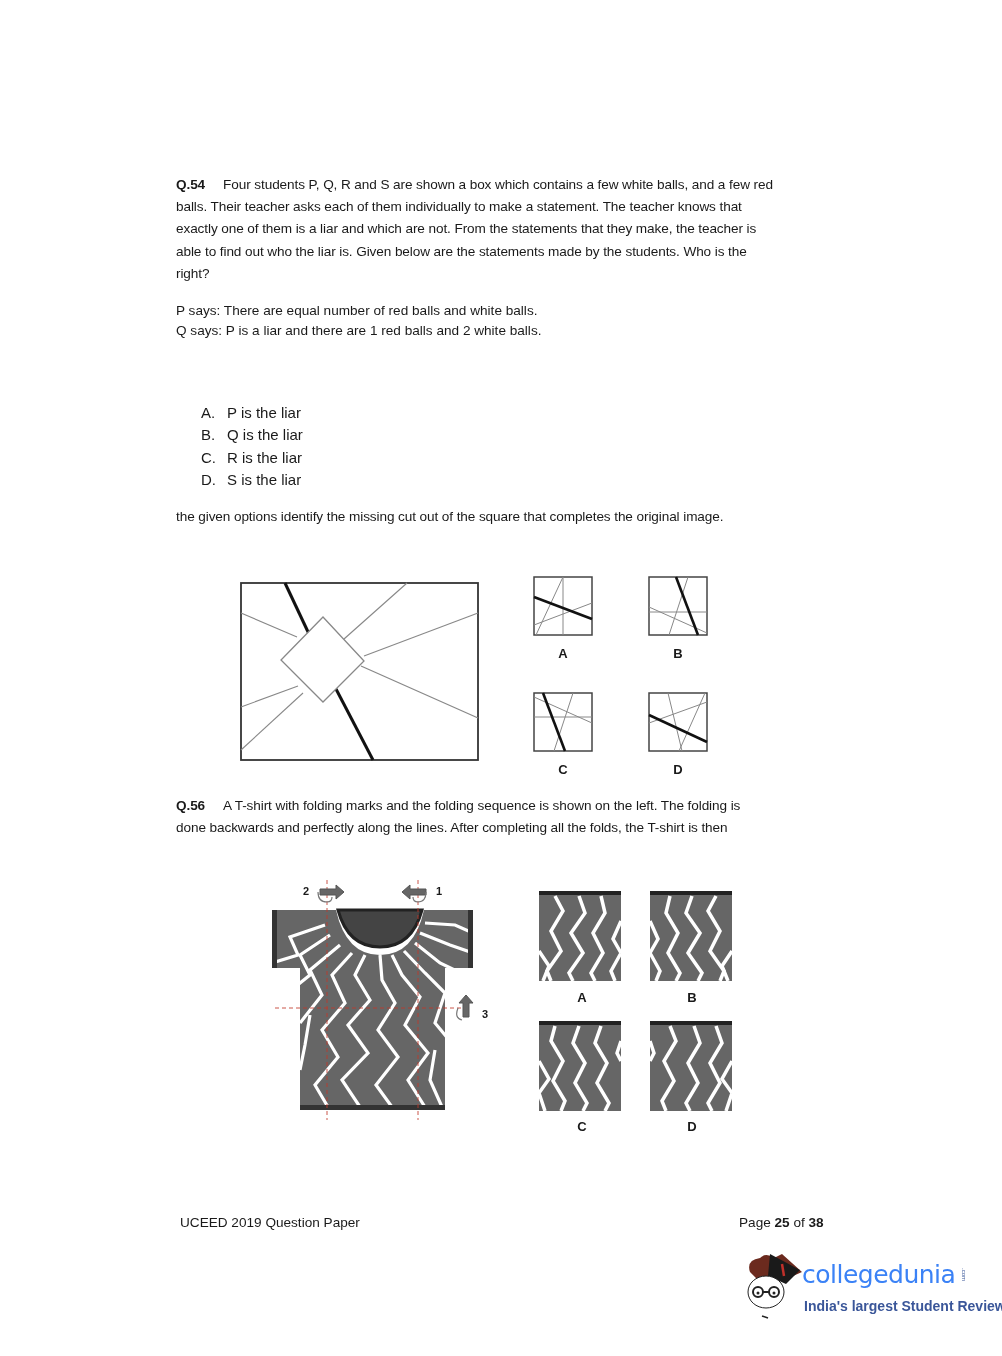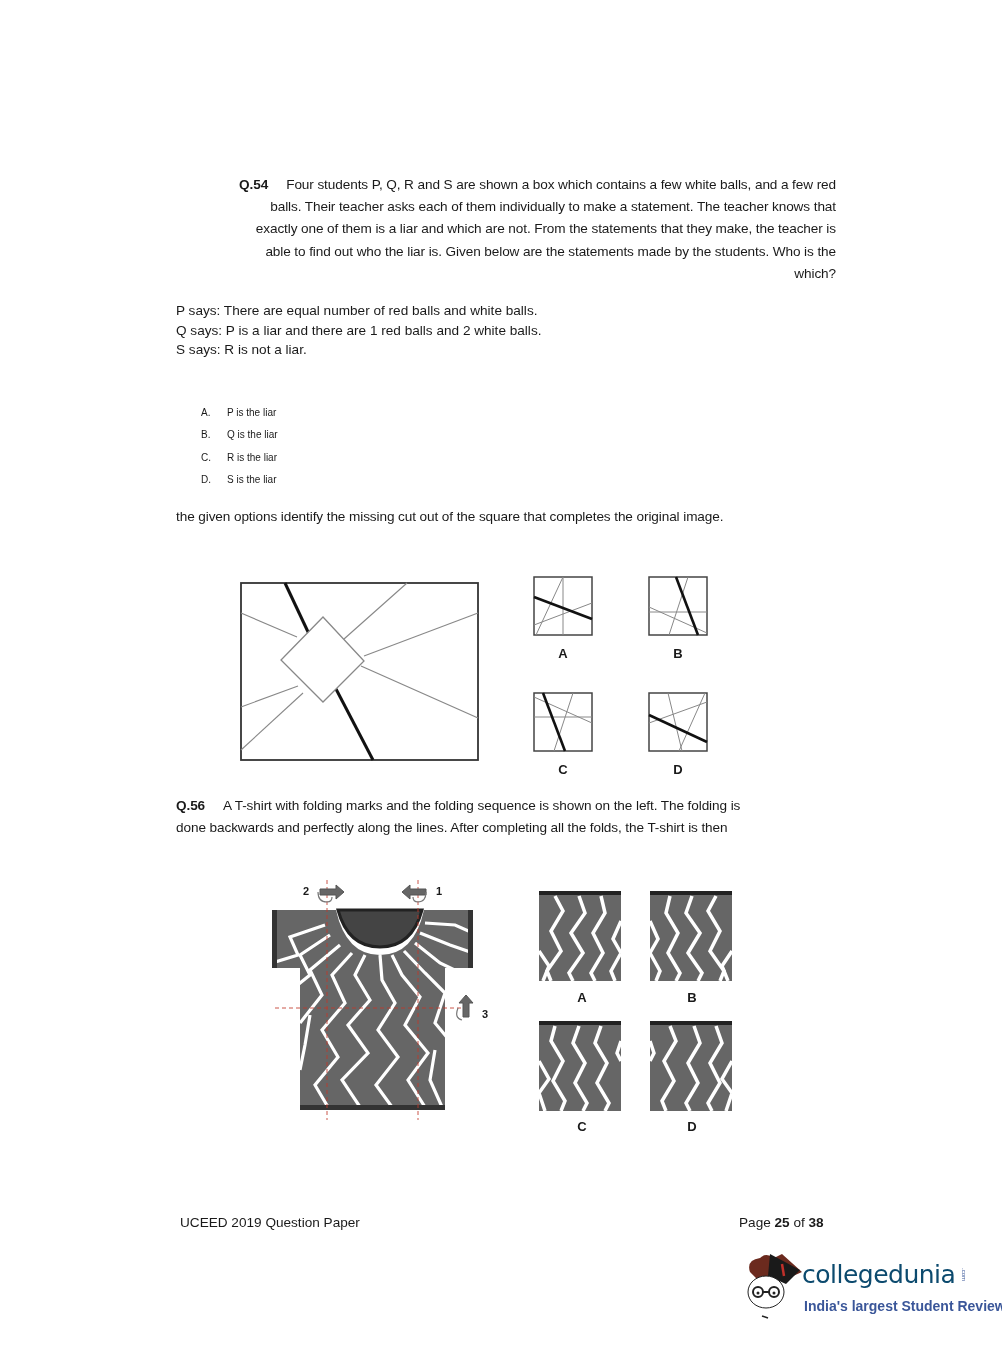--- a/index.html
+++ b/index.html
@@ -2,43 +2,42 @@
 <html><head>
 <meta charset="utf-8">
 <style>
   html, body { margin:0; padding:0; background:#ffffff; }
   body { width:1002px; height:1356px; position:relative; overflow:hidden;
          font-family:"Liberation Sans", "DejaVu Sans", sans-serif; color:#1a1a1a; }
   .abs { position:absolute; }
   .para { font-size:13.6px; line-height:22.2px; letter-spacing:-0.1px; }
   .qnum { font-weight:bold; margin-right:18px; }
   .stmts { font-size:13.6px; line-height:19.5px; }
-  .opts { font-size:10px; line-height:22.3px; }
+  .opts { font-size:15px; line-height:22.3px; }
   .opt-letter { display:inline-block; width:26px; }
   .fig-label { font-size:13px; font-weight:bold; text-align:center; width:60px; }
   .footer { font-size:13.6px; }
-  .logo-text { font-family:"DejaVu Sans", sans-serif; color:#0c4a6e; font-size:25px; letter-spacing:-0.5px; }
+  .logo-text { font-family:"DejaVu Sans", sans-serif; color:#3b82f6; font-size:25px; letter-spacing:-0.5px; }
   .logo-tag { font-family:"Liberation Sans", sans-serif; color:#3a5699; font-size:14px; font-weight:bold; }
   .logo-com { font-size:6px; color:#3a5699; writing-mode:vertical-rl; }
 </style>
 </head>
 <body>
 
-<div class="abs para" style="left:176px; top:174px; width:660px;text-align:right;">
+<div class="abs para" style="left:176px; top:174px; width:660px;">
   <div><span class="qnum">Q.54</span><span>Four students P, Q, R and S are shown a box which contains a few white balls, and a few red</span></div>
   <div>balls. Their teacher asks each of them individually to make a statement. The teacher knows that</div>
   <div>exactly one of them is a liar and which are not. From the statements that they make, the teacher is</div>
   <div>able to find out who the liar is. Given below are the statements made by the students. Who is the</div>
-  <div>which?</div>
+  <div>right?</div>
 </div>
 
 <div class="abs stmts" style="left:176px; top:301px; width:600px;">
   <div>P says: There are equal number of red balls and white balls.</div>
   <div>Q says: P is a liar and there are 1 red balls and 2 white balls.</div>
-  <div>S says: R is not a liar.</div>
 </div>
 
 <div class="abs opts" style="left:201px; top:402px;">
   <div><span class="opt-letter">A.</span><span>P is the liar</span></div>
   <div><span class="opt-letter">B.</span><span>Q is the liar</span></div>
   <div><span class="opt-letter">C.</span><span>R is the liar</span></div>
   <div><span class="opt-letter">D.</span><span>S is the liar</span></div>
 </div>
 
 <div class="abs para" style="left:176px; top:506px; width:670px;">

